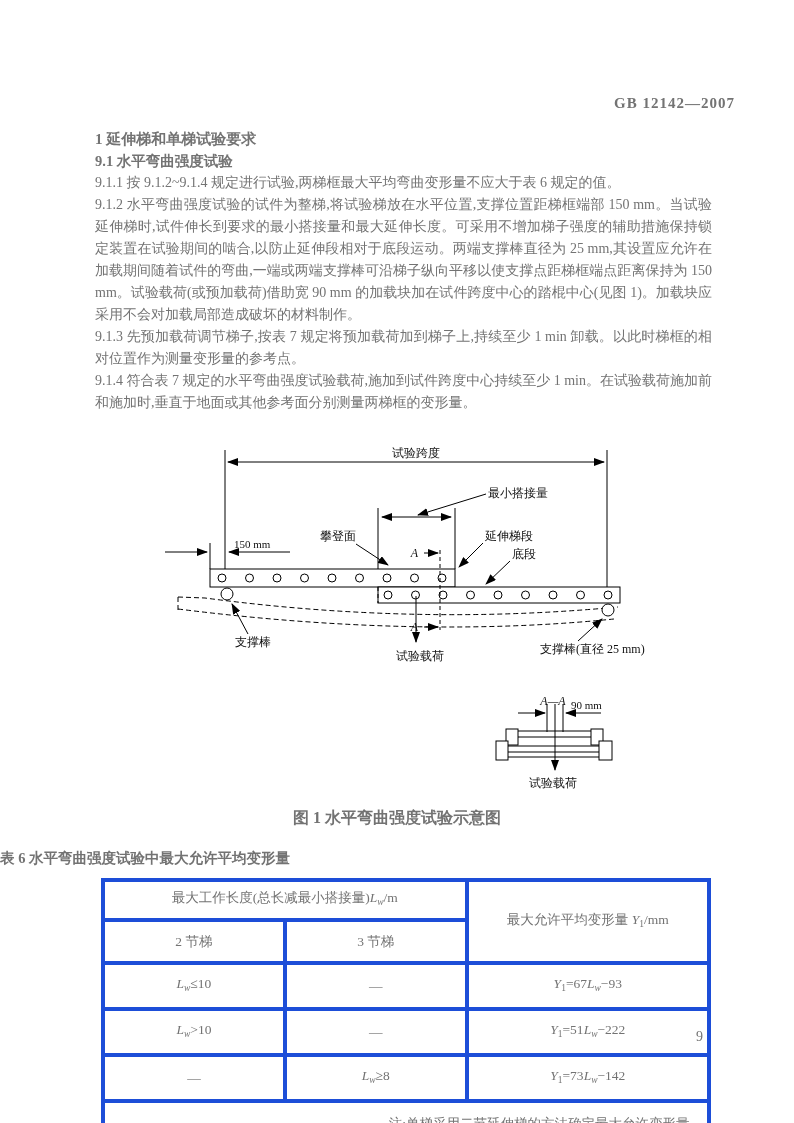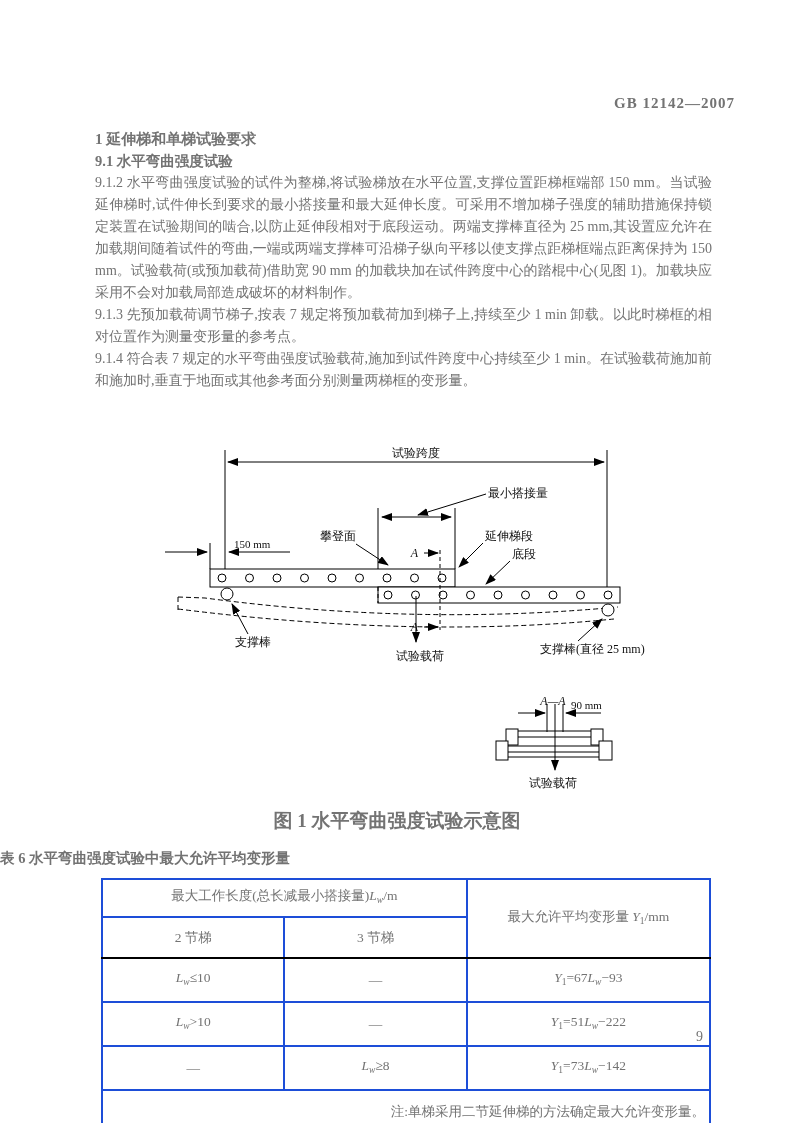--- a/index.html
+++ b/index.html
@@ -7,25 +7,25 @@
     position:relative;width:794px;height:1123px;margin:0 auto;
     background:#ffffff;overflow:hidden;
     font-family:"Liberation Serif","DejaVu Serif",serif;color:#737373;
   }
   .docnum{position:absolute;left:614px;top:95px;font-size:15px;font-weight:bold;letter-spacing:1px;}
   .content{position:absolute;left:95px;top:128px;width:617px;font-size:14px;line-height:22px;text-align:justify;}
   .content p{margin:0;}
   .h-sec{font-size:15px;font-weight:bold;margin:0 0 21px 0;}
   .h-sub{font-size:14.5px;font-weight:bold;margin:0;}
   .fig-svg{position:absolute;left:150px;top:440px;}
-  .fig-caption{position:absolute;left:0;top:808px;width:794px;text-align:center;font-weight:bold;font-size:19px;}
+  .fig-caption{position:absolute;left:0;top:808px;width:794px;text-align:center;font-weight:bold;font-size:16px;}
   .tbl-title{position:absolute;left:0;top:849px;width:794px;font-weight:bold;font-size:14.5px;}
   .tbl-wrap{position:absolute;left:101px;top:878px;width:610px;}
   table.t6{border-collapse:collapse;width:100%;table-layout:fixed;font-size:13.5px;line-height:16px;}
-  table.t6 td{border:2px solid #1d4ed8;text-align:center;vertical-align:middle;padding:8px 4px;}
+  table.t6 td{border:4px solid #1d4ed8;text-align:center;vertical-align:middle;padding:8px 4px;}
   table.t6{border:2px solid #000;}
   table.t6 tr.h1 td{height:20px;}
   table.t6 tr.h2 td{height:23px;border-bottom:2px solid #000;}
   table.t6 td.ycol{border-bottom:2px solid #000;}
   table.t6 tr.data td{height:26px;}
   table.t6 tr.note td{height:25px;text-align:right;padding-left:20px;}
   .v{font-style:italic;}
   .sub{font-size:9.5px;vertical-align:-3px;}
   .pagenum{position:absolute;left:696px;top:1029px;font-size:14px;}
   svg text{font-family:"Liberation Serif","DejaVu Serif",serif;fill:#111;}
@@ -40,20 +40,21 @@
 </head>
 <body>
 
 <div class="page">
 
   <div class="docnum">GB 12142—2007</div>
 
   <div class="content">
     <p class="h-sec">1  延伸梯和单梯试验要求</p>
     <p class="h-sub">9.1  水平弯曲强度试验</p>
+    <p>9.1.1  按 9.1.2~9.1.4 规定进行试验,两梯框最大平均弯曲变形量不应大于表 6 规定的值。</p>
     <p>9.1.2  水平弯曲强度试验的试件为整梯,将试验梯放在水平位置,支撑位置距梯框端部 150 mm。当试验延伸梯时,试件伸长到要求的最小搭接量和最大延伸长度。可采用不增加梯子强度的辅助措施保持锁定装置在试验期间的啮合,以防止延伸段相对于底段运动。两端支撑棒直径为 25 mm,其设置应允许在加载期间随着试件的弯曲,一端或两端支撑棒可沿梯子纵向平移以使支撑点距梯框端点距离保持为 150 mm。试验载荷(或预加载荷)借助宽 90 mm 的加载块加在试件跨度中心的踏棍中心(见图 1)。加载块应采用不会对加载局部造成破坏的材料制作。</p>
     <p>9.1.3  先预加载荷调节梯子,按表 7 规定将预加载荷加到梯子上,持续至少 1 min 卸载。以此时梯框的相对位置作为测量变形量的参考点。</p>
     <p>9.1.4  符合表 7 规定的水平弯曲强度试验载荷,施加到试件跨度中心持续至少 1 min。在试验载荷施加前和施加时,垂直于地面或其他参考面分别测量两梯框的变形量。</p>
   </div>
 
   <svg class="fig-svg" width="520" height="365" viewBox="0 0 520 365">
     <defs>
       <marker id="ah" markerWidth="11" markerHeight="8" refX="10" refY="4" orient="auto" markerUnits="userSpaceOnUse">
         <path d="M0,0 L11,4 L0,8 Z" fill="#000"></path>
       </marker>

